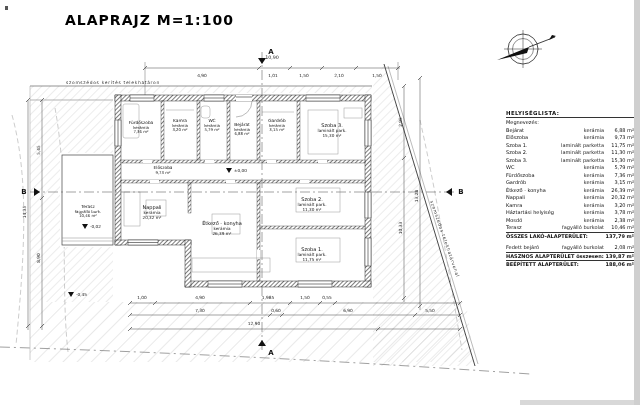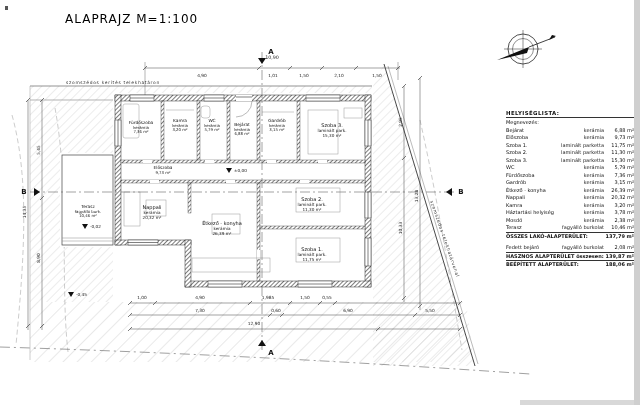--- a/index.html
+++ b/index.html
@@ -1,20 +1,20 @@
 <!DOCTYPE html>
 <html><head>
 <meta charset="utf-8">
 <style>
   html,body{margin:0;padding:0;background:#fff;}
   .canvas{position:relative;width:640px;height:405px;background:#ffffff;overflow:hidden;
           font-family:"DejaVu Sans",sans-serif;color:#111;}
   .canvas svg{position:absolute;left:0;top:0;}
   .lbl{position:absolute;white-space:nowrap;line-height:normal;}
-  .title{font-size:12px;font-weight:normal;letter-spacing:1px;color:#000;text-align:right;}
+  .title{font-size:14px;font-weight:bold;letter-spacing:1px;color:#000;text-align:right;}
   .room-label{position:absolute;transform:translate(-50%,-50%);text-align:center;line-height:1.2;}
   .room-label .rname{font-size:5px;display:block;}
   .room-label .rfloor{font-size:4.2px;display:block;color:#222;}
   .room-label .rarea{font-size:4.2px;display:block;color:#222;}
   .room-label.tiny{line-height:1.1;}
   .room-label.tiny .rname{font-size:4.3px;}
   .room-label.tiny .rfloor,.room-label.tiny .rarea{font-size:3.9px;}
   .dim{position:absolute;font-size:4.3px;color:#222;transform:translate(-50%,-50%);}
   .dim.rot{transform:translate(-50%,-50%) rotate(-90deg);}
   .dim.big{font-size:4.8px;}

